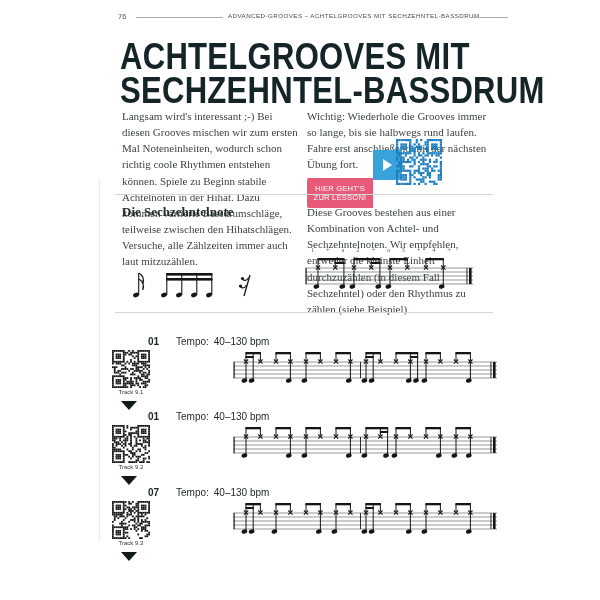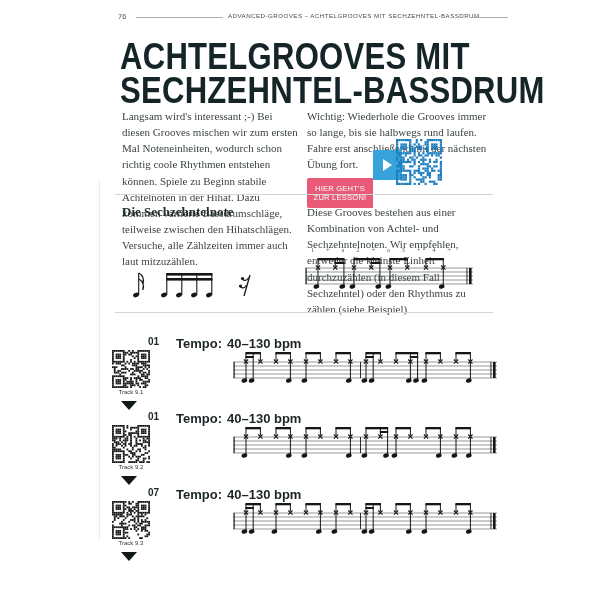--- a/index.html
+++ b/index.html
@@ -48,21 +48,21 @@
          color:#232d2d;margin-bottom:3px;}
   .glyphs{left:126px;top:262px;}
   .counting{left:311px;top:246px;width:140px;display:flex;
             justify-content:space-between;font-family:"Liberation Serif",serif;
             font-size:6.6px;color:#5a6362;}
   .staff-ex{left:305px;top:254px;}
 
   
   .ex{left:0;width:600px;height:76px;}
   .exnum{position:absolute;left:122px;top:2px;font-size:10px;font-weight:bold;color:#1c2526;margin-left:26px;}
-  .tempo{position:absolute;left:176px;top:2px;font-size:13px;font-weight:bold;color:#1c2526;}
+  .tempo{position:absolute;left:176px;top:2px;font-size:10px;font-weight:normal;color:#1c2526;}
   .tempo .v{margin-left:5px;}
   .qr{position:absolute;left:112px;top:16px;}
   .track{position:absolute;left:108px;top:55px;width:46px;text-align:center;
          font-size:6px;color:#30393a;}
   .tri{position:absolute;left:121px;top:67px;width:0;height:0;
        border-left:8px solid transparent;border-right:8px solid transparent;
        border-top:9px solid #11181a;}
   .staff{position:absolute;left:233px;top:14px;}
 </style>
 </head>

